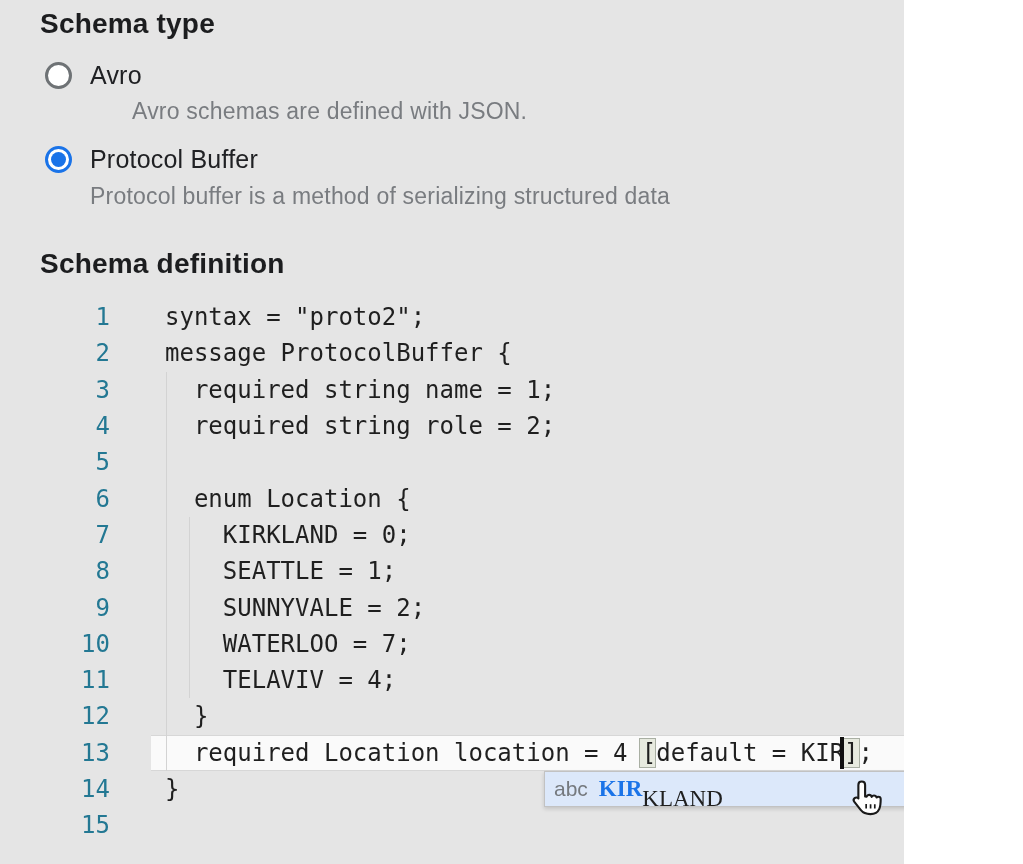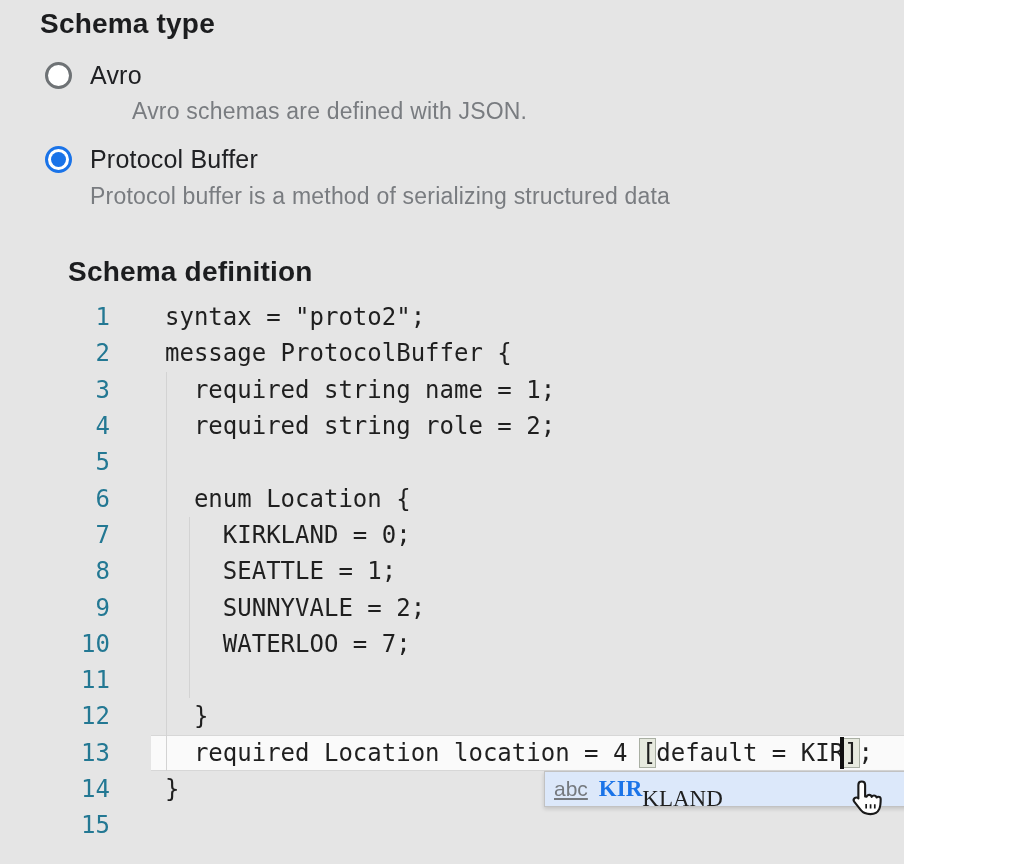--- a/index.html
+++ b/index.html
@@ -8,21 +8,21 @@
     position:relative; width:904px; height:864px; overflow:hidden;
     background:#e5e5e5; font-family:"Liberation Sans", sans-serif;
   }
 
   
   .section-title {
     position:absolute; font-size:28px; font-weight:700; color:#1c1d1f;
     letter-spacing:.2px;
   }
   #title-type { left:40px; top:8px; }
-  #title-def  { left:40px; top:256px;margin-left:28px; }
+  #title-def  { left:40px; top:248px; }
 
   
   .radio {
     position:absolute; width:27px; height:27px; border-radius:50%;
     border:3px solid #6e7275; background:#fff;
   }
   .radio.selected { border-color:#1a73e8; }
   .radio.selected::after {
     content:""; position:absolute; inset:3px; border-radius:50%; background:#1a73e8;
   }
@@ -79,21 +79,20 @@
   
   #suggest {
     position:absolute; z-index:5; left:544px; top:771px; width:480px; height:36px;
     background:#dce8fa; border:1px solid #c2c2c2;
     box-shadow:0 2px 4px rgba(0,0,0,.15);
     display:flex; align-items:center; padding-left:9px;
   }
   #suggest .kind {
     font-family:"Liberation Sans", sans-serif; font-size:21px; color:#75797e;
     margin-right:11px;
-    text-decoration:underline;
   }
   #suggest .word { font-family:Liberation Serif, serif; font-size:23px; }
   #suggest .match { color:#1a73e8; font-weight:700; }
   #suggest .rest  { color:#1f1f1f;margin-top:20px; }
 
   
   #mouse-cursor { position:absolute; z-index:6; left:849px; top:779px; }
 </style>
 </head>
 <body>
@@ -163,20 +162,21 @@
       <pre class="code-text">    SUNNYVALE = 2;</pre>
     </div>
 
     <div class="code-row">
       <div class="gutter">10</div>
       <pre class="code-text">    WATERLOO = 7;</pre>
     </div>
 
     <div class="code-row">
       <div class="gutter">11</div>
+      <pre class="code-text">    TELAVIV = 4;</pre>
     </div>
 
     <div class="code-row">
       <div class="gutter">12</div>
       <pre class="code-text">  }</pre>
     </div>
 
     <div class="code-row">
       <div class="gutter">13</div>
       <pre class="code-text">  required Location location = 4 [default = KIR];</pre>

